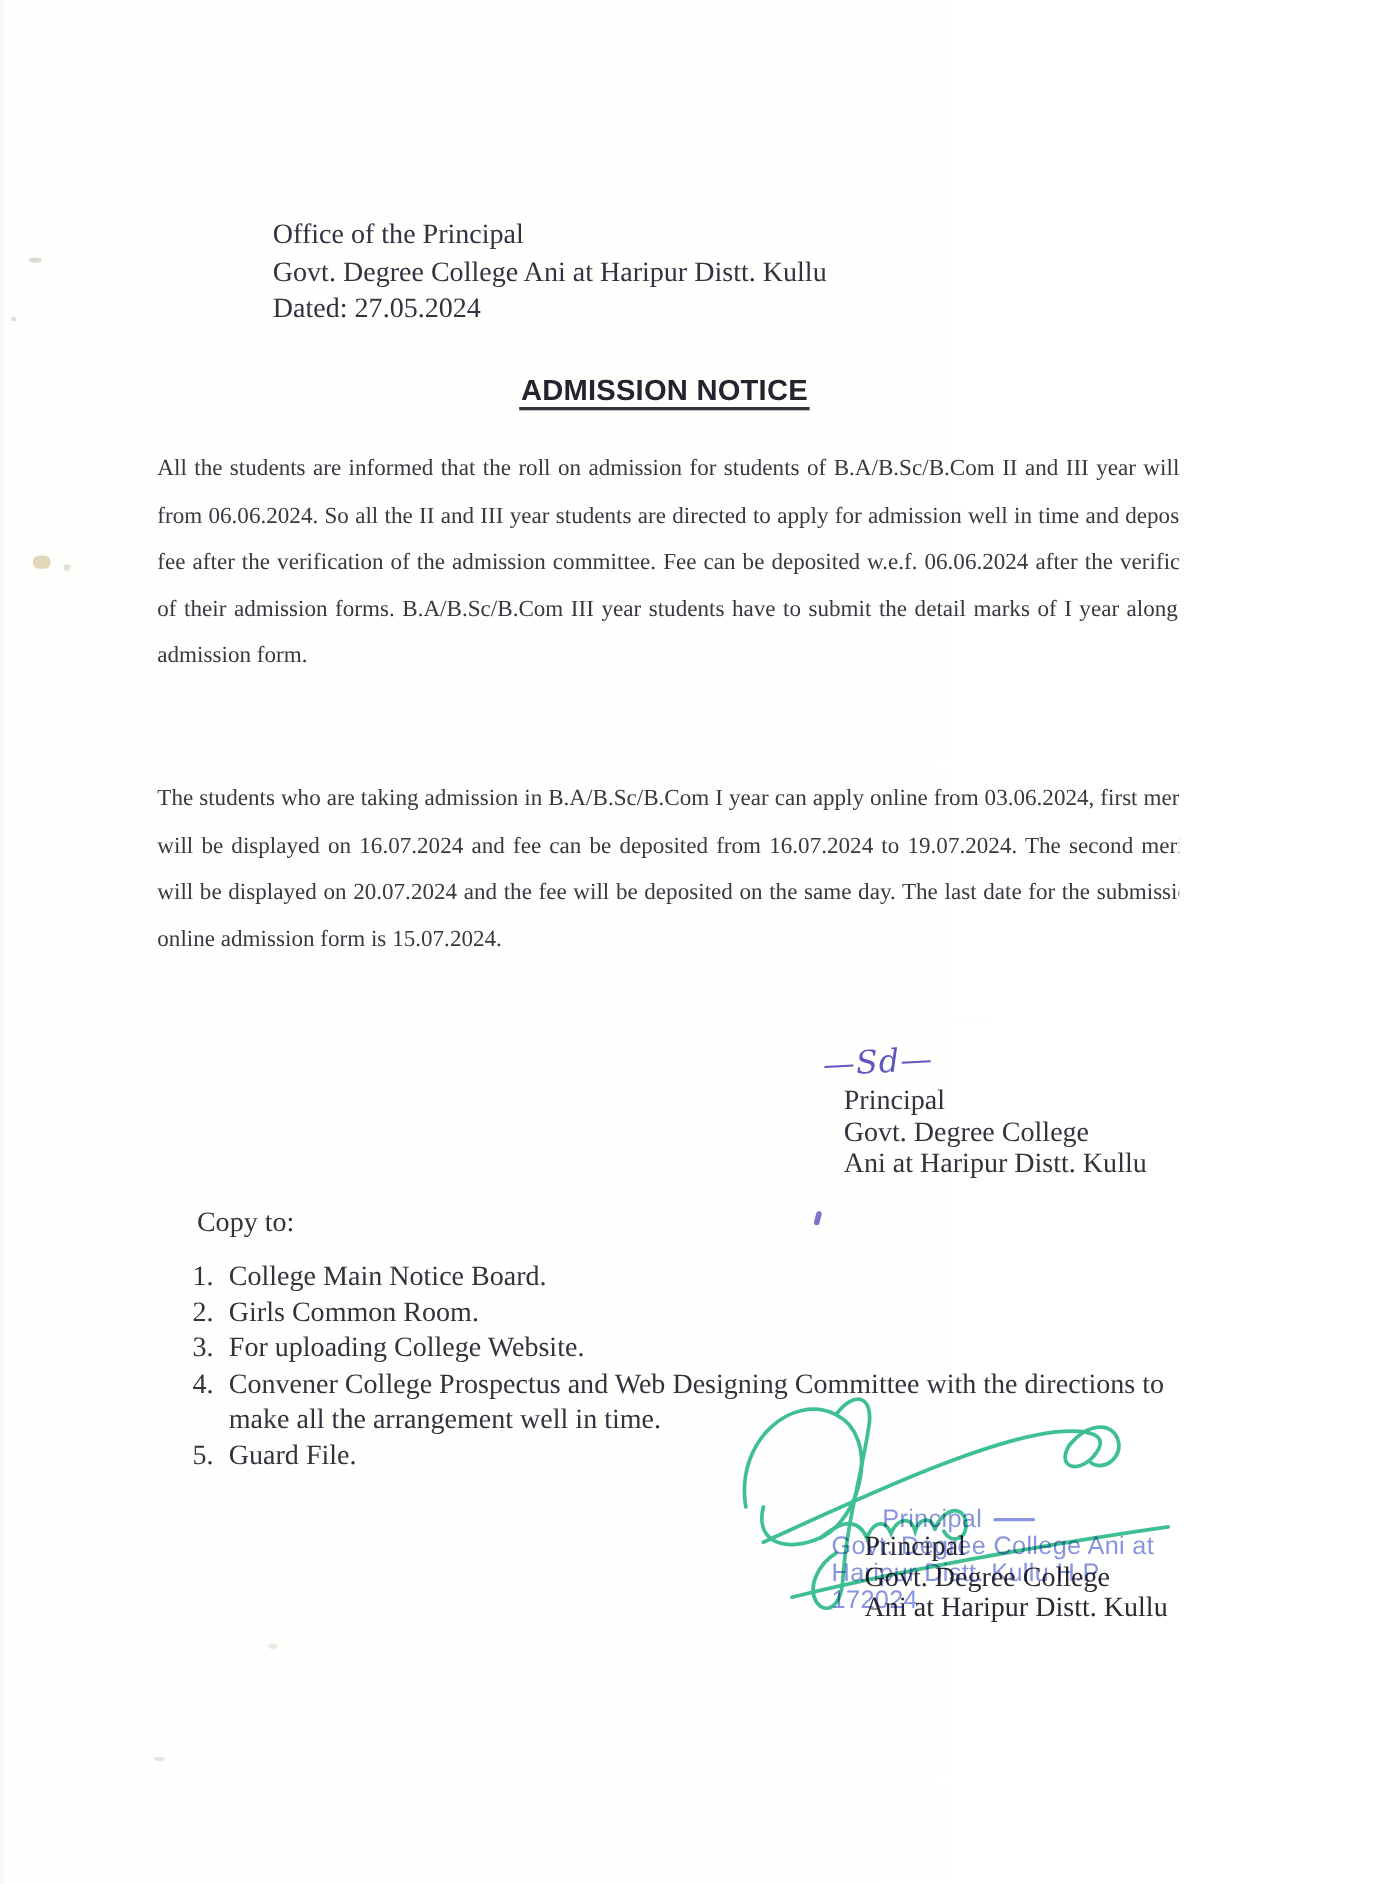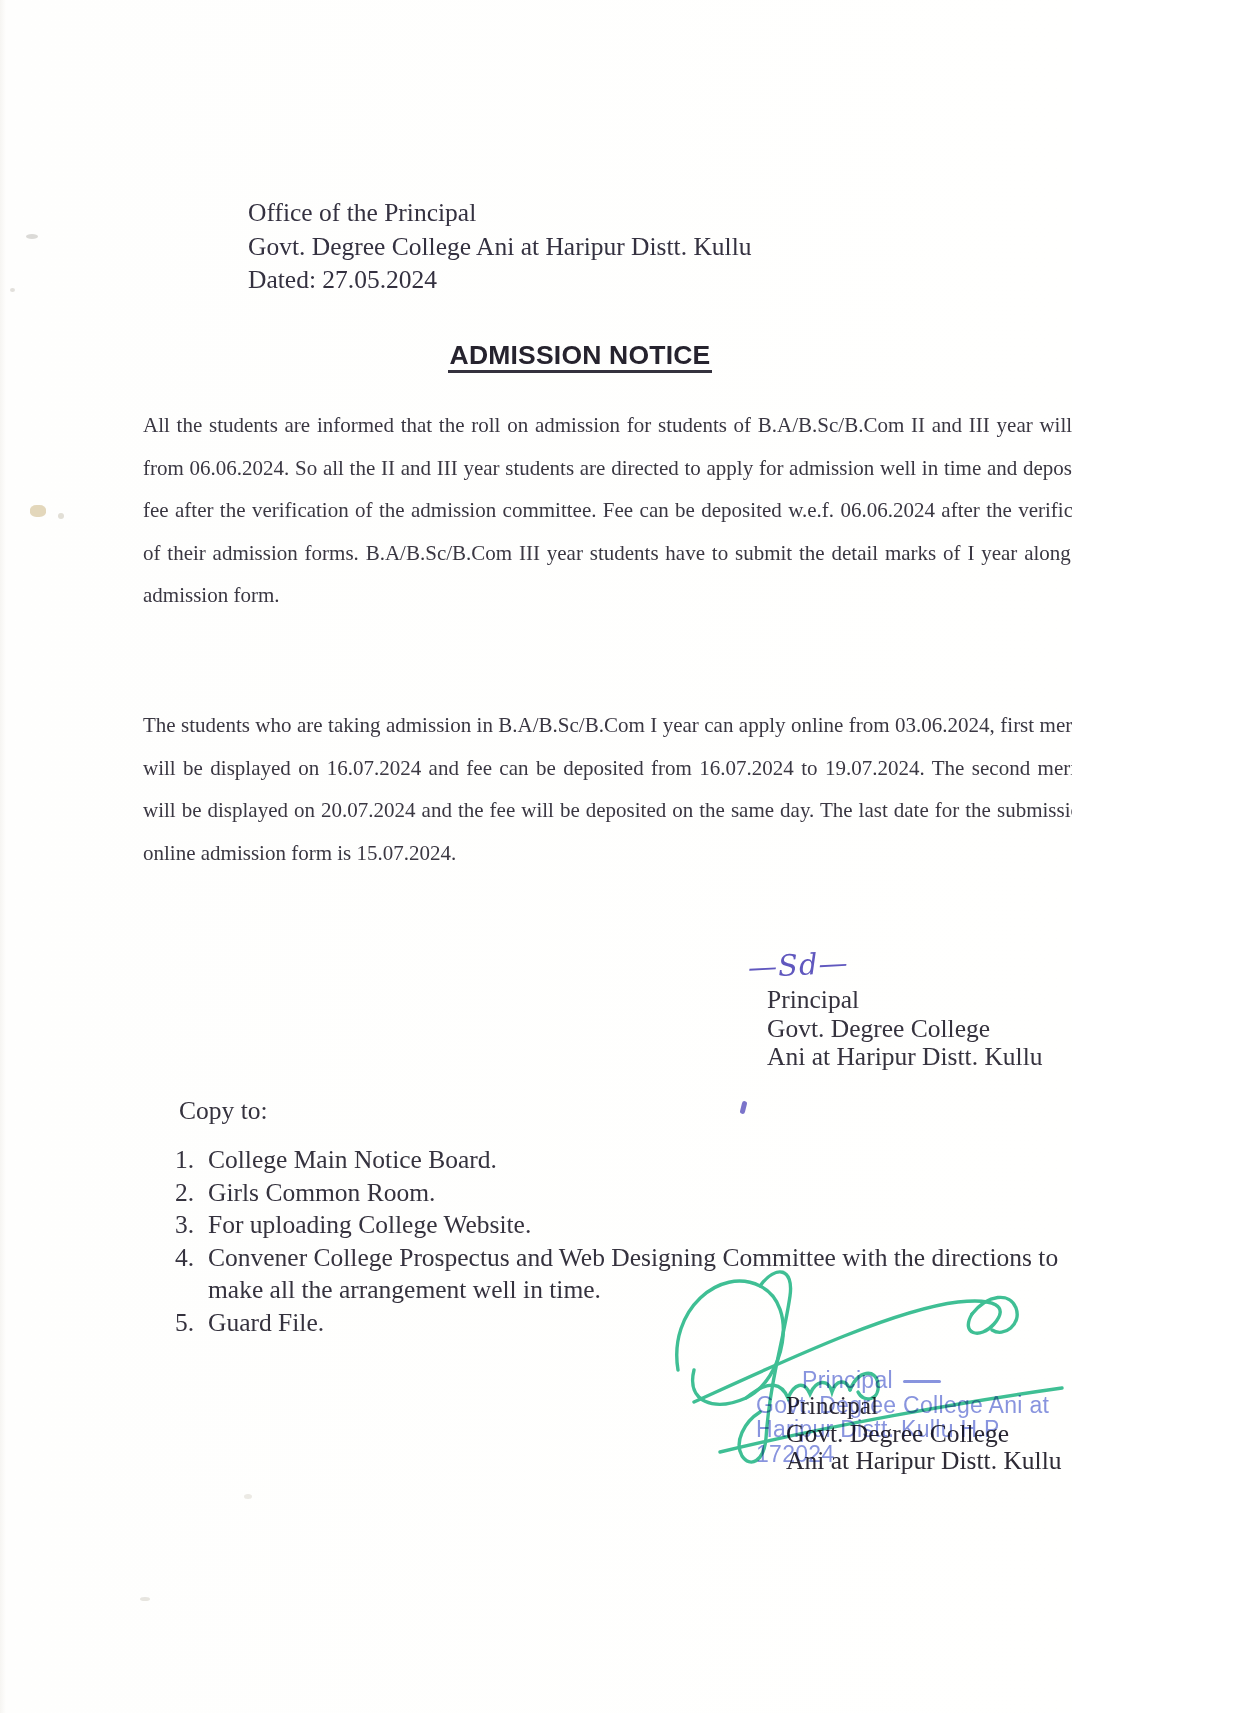--- a/index.html
+++ b/index.html
@@ -12,21 +12,21 @@
   html,body{margin:0;padding:0;background:#ffffff;}
   .page{
     position:relative;width:1072px;height:1713px;overflow:hidden;
     background:linear-gradient(90deg,#f6f5f2 0px,#fefefd 6px,#fffffe 100%);
     font-family:"Liberation Serif",serif;color:var(--body-ink);
   }
   .header{
     position:absolute;left:248px;top:196px;
     font-size:25.5px;line-height:33.5px;white-space:nowrap;color:#343140;
   }
-  .title-wrap{position:absolute;left:0;top:340px;width:1160px;text-align:center;}
+  .title-wrap{position:absolute;left:0;top:340px;width:1160px;text-align:center;padding-left:24px;}
   .title-line{
     display:inline-block;
     font-family:"Liberation Sans",sans-serif;font-weight:700;
     font-size:26.5px;line-height:30px;letter-spacing:0.2px;
     color:var(--title-ink);border-bottom:3px solid #35323e;padding:0 2px 0px 2px;
   }
   .title-row{height:34px;}
   .body{
     position:absolute;left:143px;width:972px;margin:0;
     font-size:21px;line-height:42.5px;text-align:justify;color:var(--body-ink);

